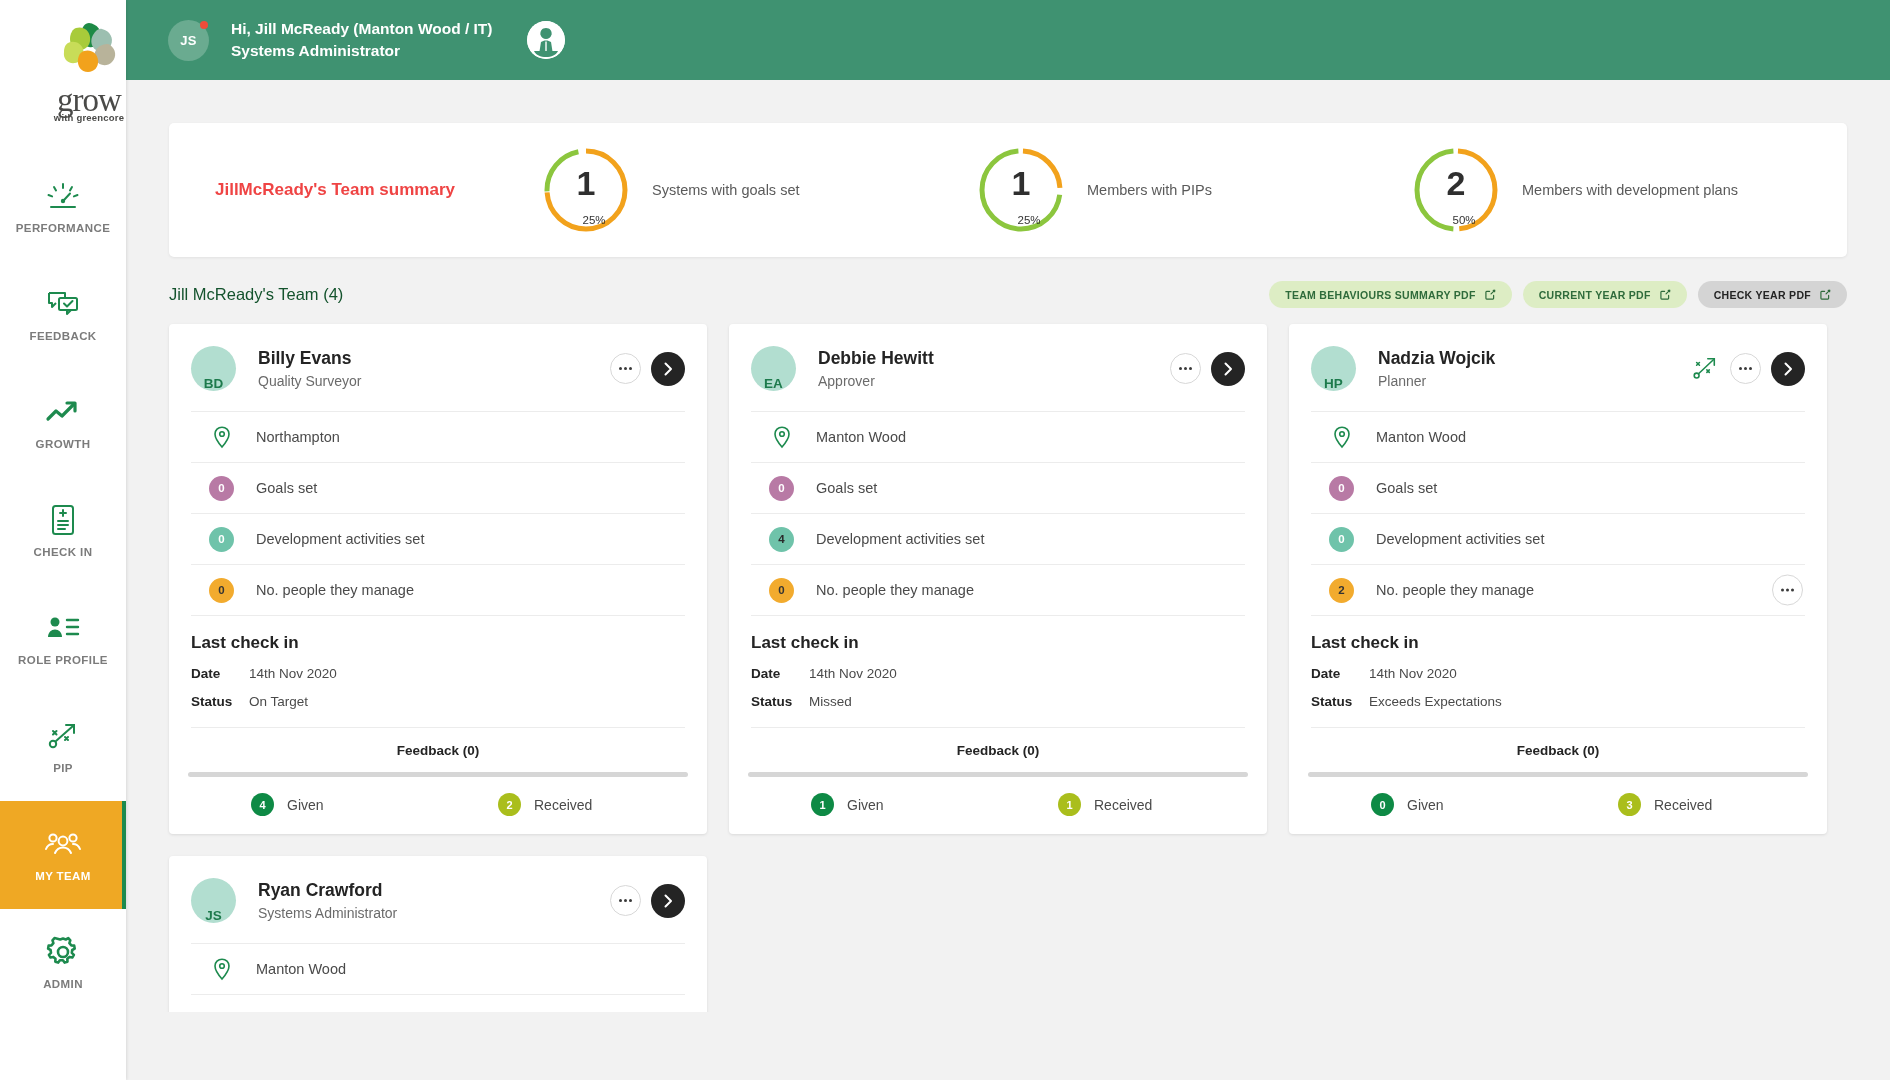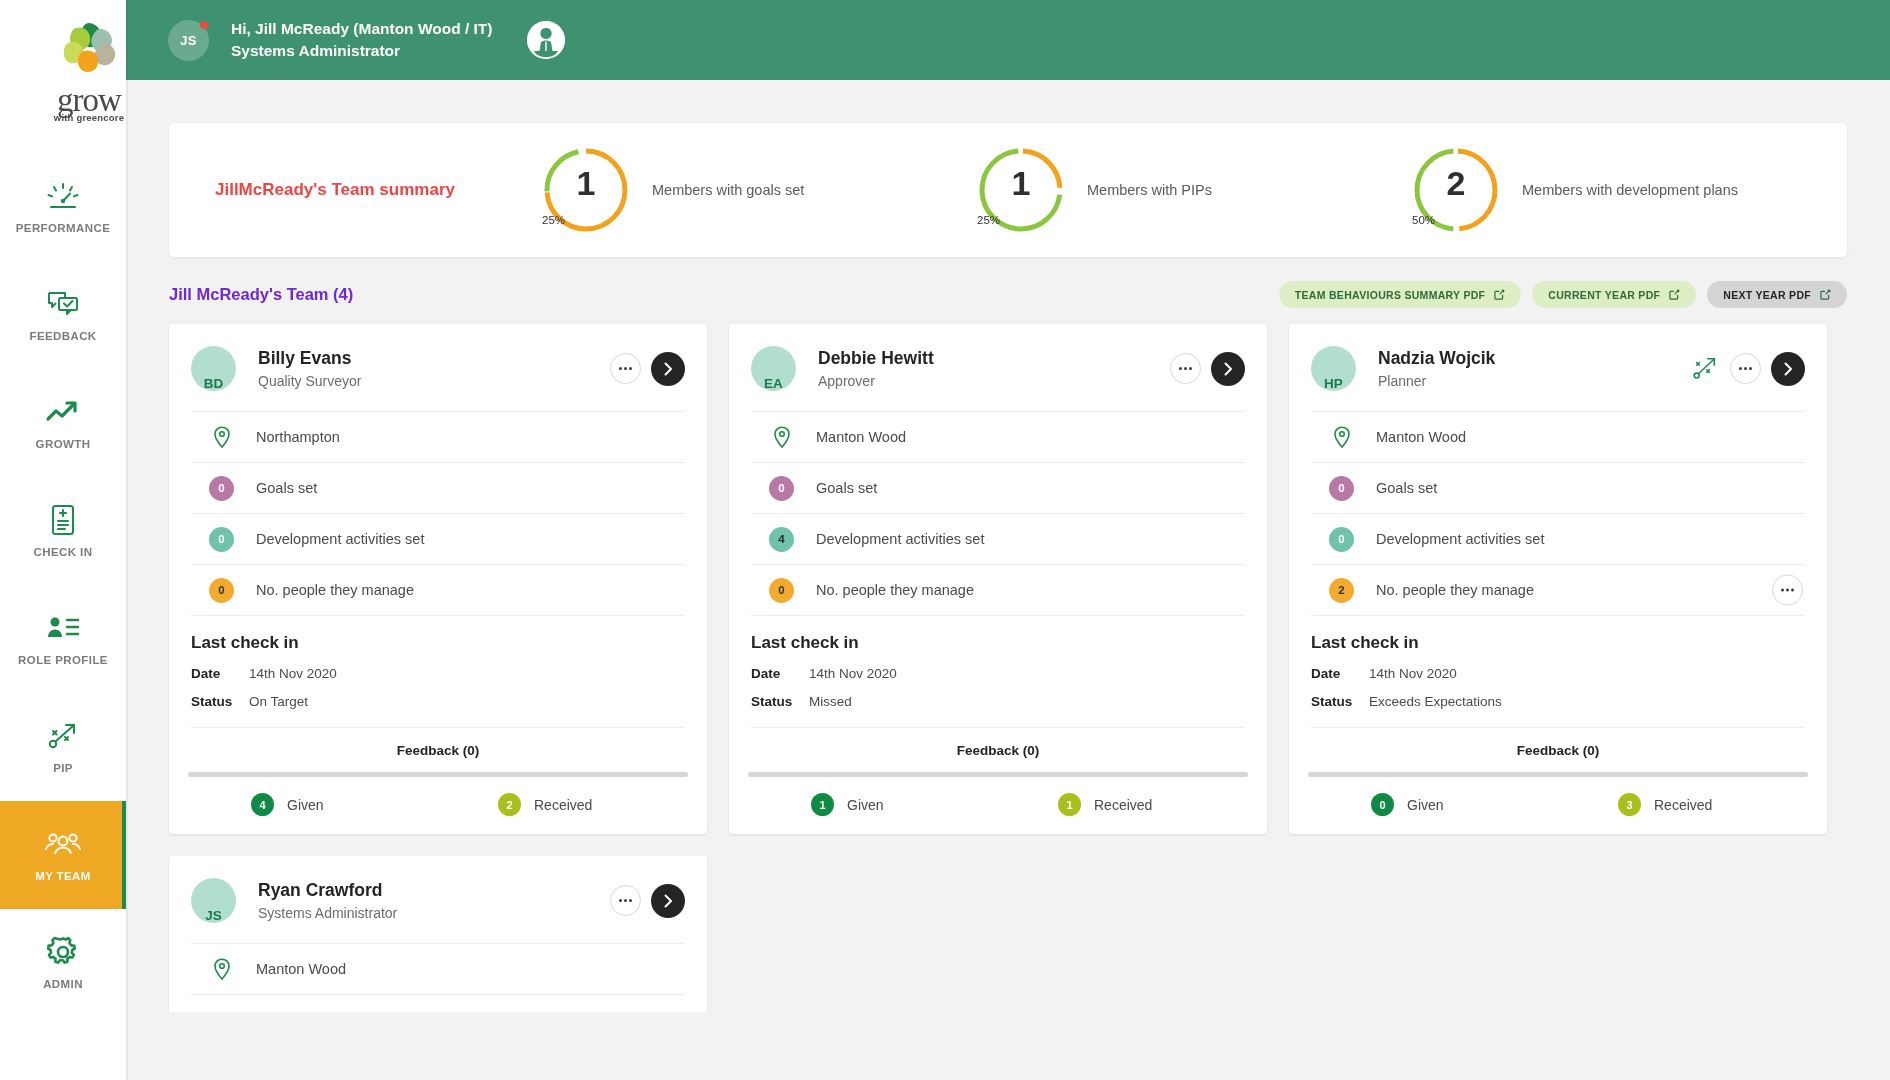--- a/index.html
+++ b/index.html
@@ -68,27 +68,27 @@
   }
   .summary-title{font-size:17px;font-weight:700;color:#ef4444;padding-left:46px;width:420px}
   .kpis{flex:1;display:flex;align-items:center}
   .kpi{display:flex;align-items:center;gap:22px;width:435px}
   .donut{position:relative;width:88px;height:88px}
   .donut svg{display:block;transform:rotate(-90deg)}
   .donut .num{
     position:absolute;left:0;right:0;top:20px;text-align:center;font-size:34px;font-weight:700;color:#2f2f2f;line-height:1;
   }
   .donut .pct{
-    position:absolute;left:0;right:0;bottom:8px;text-align:left;font-size:11.5px;color:#333;font-weight:500;
+    position:absolute;left:16px;right:0;bottom:8px;text-align:center;font-size:11.5px;color:#333;font-weight:500;
   }
   .kpi-label{font-size:14.5px;color:#5a5a5a}
 
   
   .team-head{display:flex;align-items:center;justify-content:space-between;margin-top:24px}
-  .team-title{font-size:16.5px;font-weight:700;color:#6d28d9}
+  .team-title{font-size:16.5px;font-weight:400;color:#14532d}
   .pdf-buttons{display:flex;align-items:center;gap:11px}
   .pdf-btn{
     border-radius:16px;height:27px;padding:0 16px;display:flex;align-items:center;gap:9px;
     font-size:10.5px;font-weight:700;letter-spacing:.3px;cursor:pointer;border:none;
     background:#ddedc4;color:#2f6b3b;font-family:"Liberation Sans", sans-serif;
   }
   .pdf-btn.grey{background:#d4d4d4;color:#242424}
   .ext-ic{width:11px;height:11px;display:inline-block}
 
   
@@ -294,21 +294,21 @@
 
           <div class="kpi">
             <div class="donut">
               <svg width="88" height="88" viewBox="0 0 88 88">
                 <circle cx="44" cy="44" r="39" fill="none" stroke="#f2a21c" stroke-width="5" stroke-dasharray="181 64" stroke-dashoffset="0"></circle>
                 <circle cx="44" cy="44" r="39" fill="none" stroke="#8cc63e" stroke-width="5" stroke-dasharray="55 190" stroke-dashoffset="63"></circle>
               </svg>
               <div class="num">1</div>
               <div class="pct">25%</div>
             </div>
-            <div class="kpi-label">Members with goals set</div>
+            <div class="kpi-label">Systems with goals set</div>
           </div>
 
           <div class="kpi">
             <div class="donut">
               <svg width="88" height="88" viewBox="0 0 88 88">
                 <circle cx="44" cy="44" r="39" fill="none" stroke="#8cc63e" stroke-width="5" stroke-dasharray="176 69" stroke-dashoffset="-66"></circle>
                 <circle cx="44" cy="44" r="39" fill="none" stroke="#f2a21c" stroke-width="5" stroke-dasharray="57 188" stroke-dashoffset="-2"></circle>
               </svg>
               <div class="num">1</div>
               <div class="pct">25%</div>
@@ -348,21 +348,21 @@
             <span>CURRENT YEAR PDF</span>
             <span class="ext-ic">
               <svg width="11" height="11" viewBox="0 0 12 12" fill="none" stroke="#2f6b3b" stroke-width="1.3" stroke-linecap="round">
                 <path d="M9 1.5h1.5V3"></path>
                   <path d="M10.5 1.5L6.6 5.4"></path>
                 <path d="M9.4 7v3.2a.8.8 0 01-.8.8H1.8a.8.8 0 01-.8-.8V3.4a.8.8 0 01.8-.8H5"></path>
               </svg>
             </span>
           </button>
           <button class="pdf-btn grey">
-            <span>NEXT YEAR PDF</span>
+            <span>CHECK YEAR PDF</span>
             <span class="ext-ic">
               <svg width="11" height="11" viewBox="0 0 12 12" fill="none" stroke="#2f6b3b" stroke-width="1.3" stroke-linecap="round">
                 <path d="M9 1.5h1.5V3"></path>
                   <path d="M10.5 1.5L6.6 5.4"></path>
                 <path d="M9.4 7v3.2a.8.8 0 01-.8.8H1.8a.8.8 0 01-.8-.8V3.4a.8.8 0 01.8-.8H5"></path>
               </svg>
             </span>
           </button>
         </div>
       </div>

